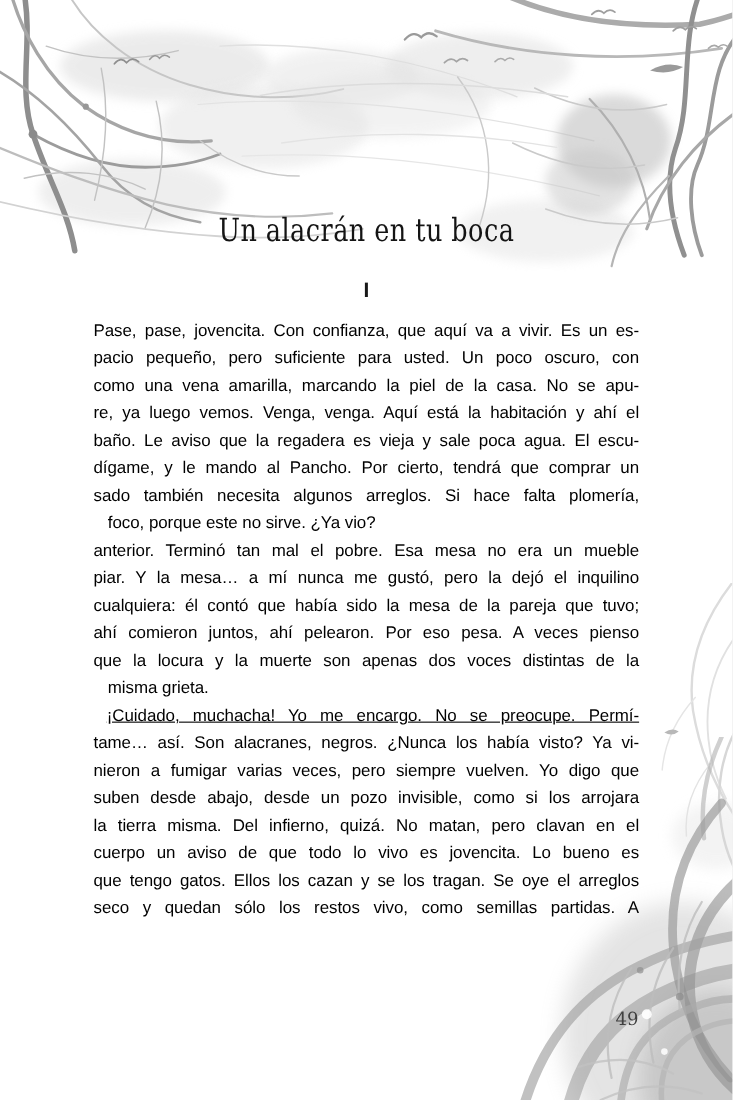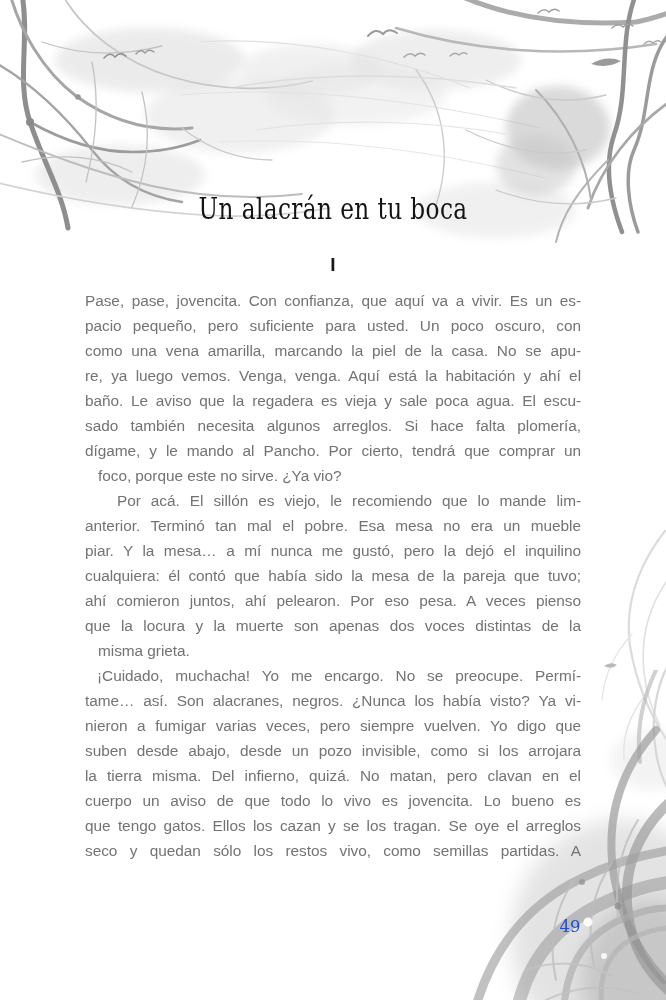--- a/index.html
+++ b/index.html
@@ -18,30 +18,30 @@
   .title {
     display:inline-block; font-family:"DejaVu Serif", serif; font-size:29px;
     font-weight:400; color:#141414; letter-spacing:0.5px;
     transform:scaleX(0.8); transform-origin:center; white-space:nowrap;
   }
   .marker-wrap { position:absolute; top:254px; left:0; width:666px; text-align:center; z-index:2; }
   .section-marker { font-family:"Liberation Sans", sans-serif; font-weight:700; font-size:19px; color:#181818; }
 
   .bodytext {
     position:absolute; left:85px; top:288px; width:496px; z-index:2;
-    font-size:15.4px; line-height:25px; letter-spacing:-0.05px; color:#737373;
+    font-size:15.4px; line-height:25px; letter-spacing:-0.05px; color:#000000;
   }
   .line { text-align:justify; text-align-last:justify; white-space:normal; }
   .line.last { text-align-last:left;margin-left:13px; }
   .line.indent-lg { text-indent:32px; }
-  .line.indent-sm { text-indent:12px; }
+  .line.indent-sm { text-indent:12px;text-decoration:underline; }
 
   .page-number {
     position:absolute; top:917px; left:548px; width:44px; text-align:center; z-index:3;
-    font-family:"DejaVu Serif", serif; font-size:16.5px; color:#1d4ed8;
+    font-family:"DejaVu Serif", serif; font-size:16.5px; color:#404040;
   }
 </style>
 </head>
 <body>
 
 <div class="page">
 
   <svg class="decor decor-topleft" width="560" height="250" viewBox="0 0 560 250" aria-hidden="true">
     <defs>
       <filter id="b1" x="-60%" y="-60%" width="220%" height="220%">
@@ -162,24 +162,23 @@
   <div class="marker-wrap">
     <span class="section-marker">I</span>
   </div>
 
   <div class="bodytext">
       <div class="line">Pase, pase, jovencita. Con confianza, que aquí va a vivir. Es un es-</div>
       <div class="line">pacio pequeño, pero suficiente para usted. Un poco oscuro, con</div>
       <div class="line">como una vena amarilla, marcando la piel de la casa. No se apu-</div>
       <div class="line">re, ya luego vemos. Venga, venga. Aquí está la habitación y ahí el</div>
       <div class="line">baño. Le aviso que la regadera es vieja y sale poca agua. El escu-</div>
+      <div class="line">dígame, y le mando al Pancho. Por cierto, tendrá que comprar un</div>
       <div class="line">sado también necesita algunos arreglos. Si hace falta plomería,</div>
-      <div class="line">dígame, y le mando al Pancho. Por cierto, tendrá que comprar un</div>
       <div class="line last">foco, porque este no sirve. ¿Ya vio?</div>
-      <div class="line indent-lg">Por acá. El sillón es viejo, le recomiendo que lo mande lim-</div>
       <div class="line">anterior. Terminó tan mal el pobre. Esa mesa no era un mueble</div>
       <div class="line">piar. Y la mesa…  a mí nunca me gustó, pero la dejó el inquilino</div>
       <div class="line">cualquiera: él contó que había sido la mesa de la pareja que tuvo;</div>
       <div class="line">ahí comieron juntos, ahí pelearon. Por eso pesa. A veces pienso</div>
       <div class="line">que la locura y la muerte son apenas dos voces distintas de la</div>
       <div class="line last">misma grieta.</div>
       <div class="line indent-sm">¡Cuidado, muchacha! Yo me encargo. No se preocupe. Permí-</div>
       <div class="line">tame…  así. Son alacranes, negros. ¿Nunca los había visto? Ya vi-</div>
       <div class="line">nieron a fumigar varias veces, pero siempre vuelven. Yo digo que</div>
       <div class="line">suben desde abajo, desde un pozo invisible, como si los arrojara</div>

